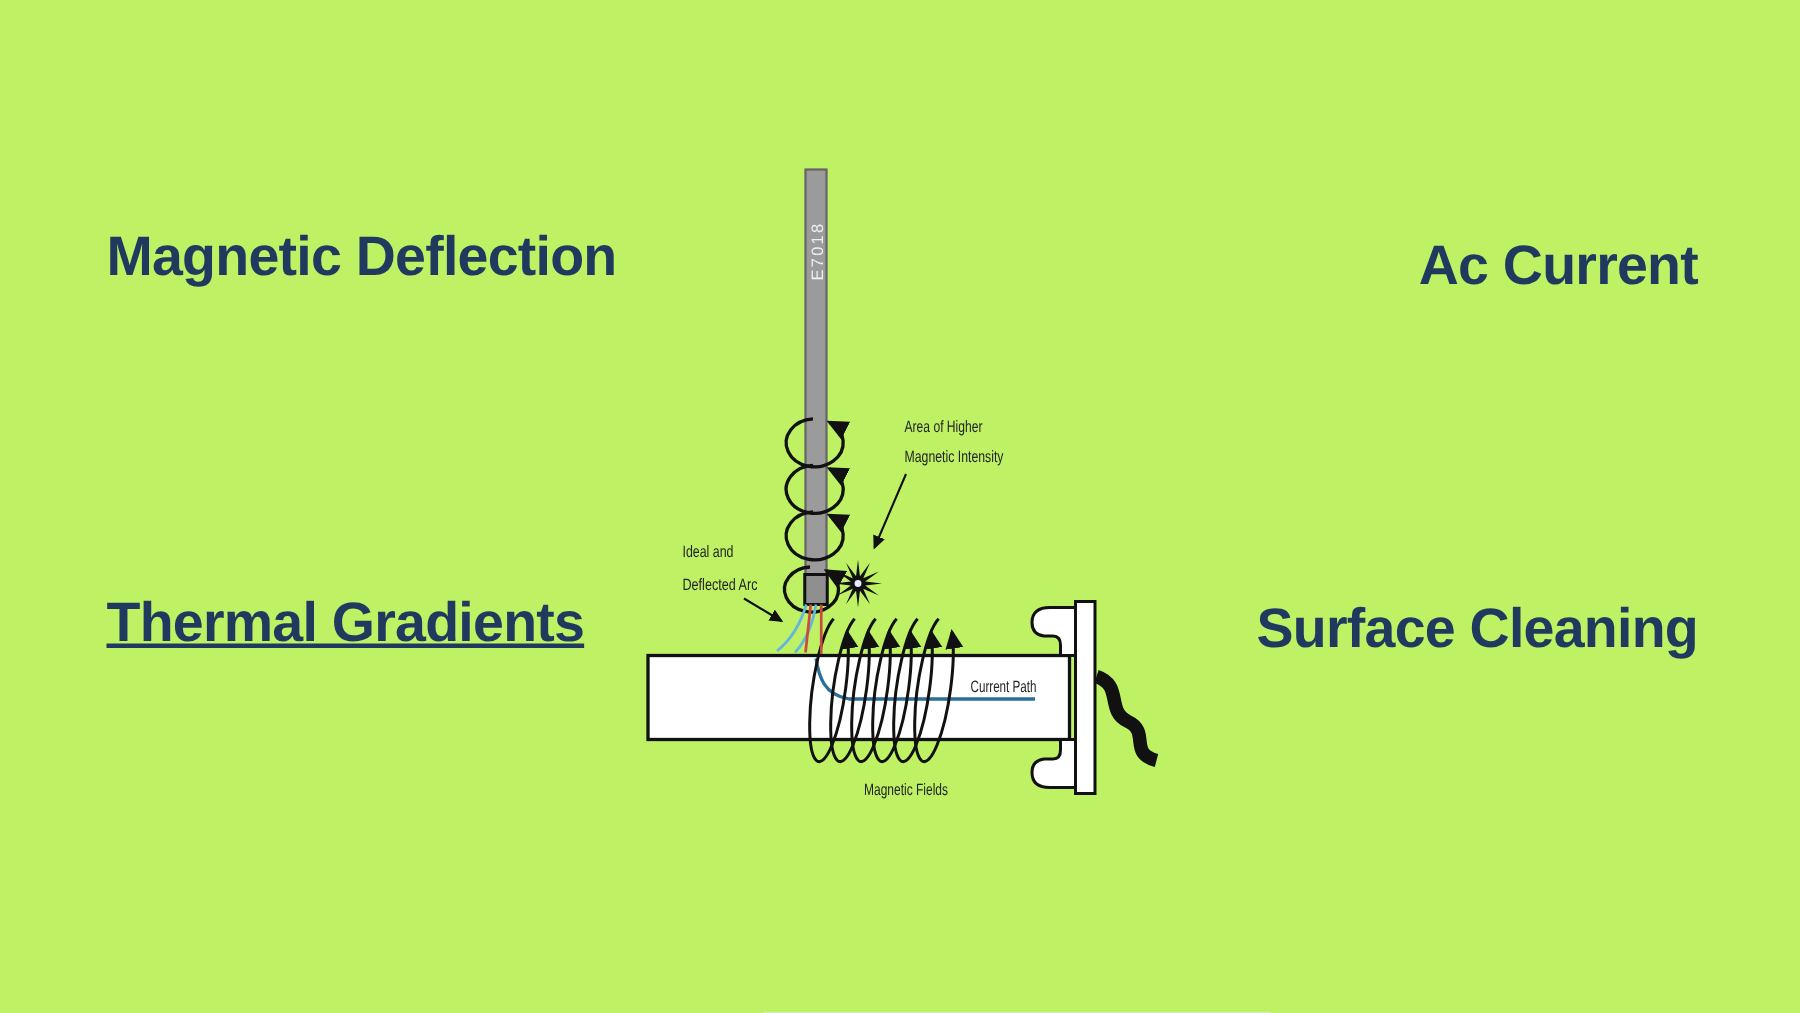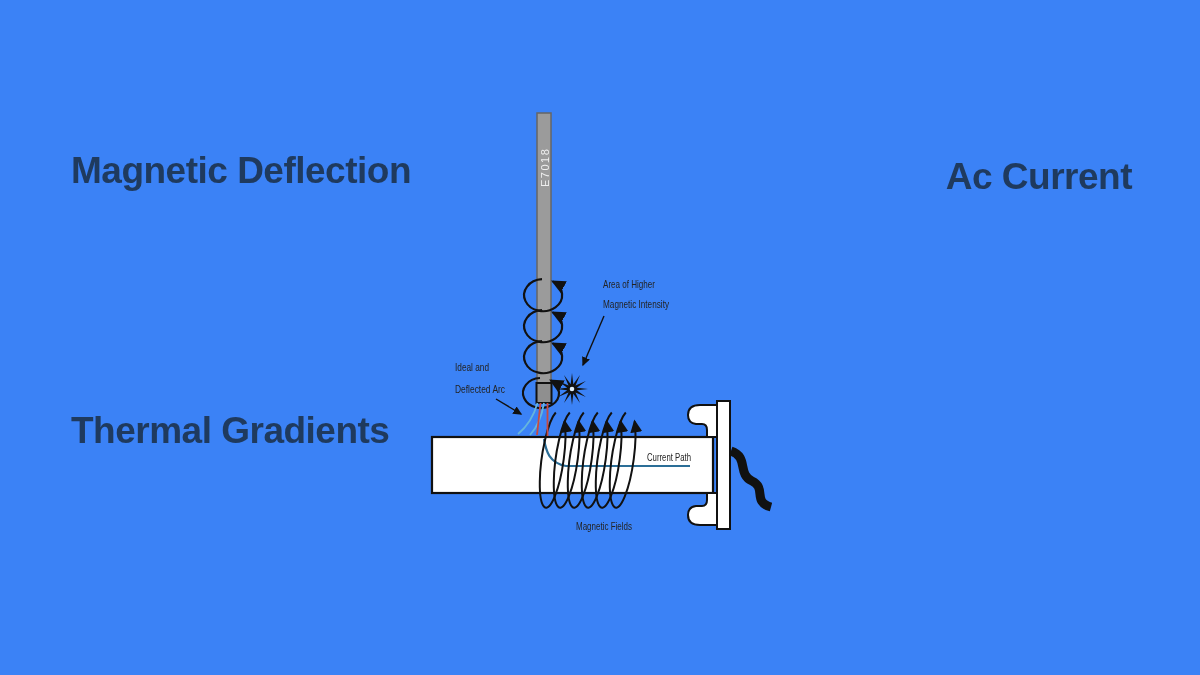--- a/index.html
+++ b/index.html
@@ -1,43 +1,44 @@
 <!DOCTYPE html>
 <html><head>
 <meta charset="utf-8">
 <style>
   html,body{margin:0;padding:0;background:#e1eff8;}
   .canvas{
     position:relative;width:1200px;height:675px;overflow:hidden;
-    background:#3b82f6;font-family:"Liberation Sans",sans-serif;
+    background:#bef264;font-family:"Liberation Sans",sans-serif;
   }
   .headline{
     position:absolute;font-weight:bold;font-size:37px;letter-spacing:-0.5px;
     line-height:44px;color:#1f3a5e;white-space:nowrap;
   }
   .headline.tl{left:71px;top:149px;}
   .headline.tr{right:68px;top:149px;text-align:right;line-height:55px;}
-  .headline.bl{left:71px;top:409px;}
+  .headline.bl{left:71px;top:393px;text-decoration:underline;}
   .headline.br{right:68px;top:397px;text-align:right;}
   .diagram-svg{position:absolute;left:400px;top:90px;width:400px;height:460px;}
   .small-label{font-family:"Liberation Sans",sans-serif;font-size:11px;fill:#232323;}
 </style>
 </head>
 <body>
 
 <div class="canvas">
 
   <div class="headline tl">Magnetic Deflection</div>
 
   <div class="headline tr">
     <div>Ac Current</div>
   </div>
 
   <div class="headline bl">Thermal Gradients</div>
 
+  <div class="headline br">Surface Cleaning</div>
 
   <svg class="diagram-svg" viewBox="0 0 400 460">
     <defs>
       <marker id="arw" markerWidth="9" markerHeight="8" refX="5.5" refY="3" orient="auto">
         <path d="M0,0 L6.5,3 L0,6 Z" fill="#111111"></path>
       </marker>
     </defs>
 
     <rect x="32" y="347" width="281" height="56" fill="#ffffff" stroke="#111111" stroke-width="2.2"></rect>
 

